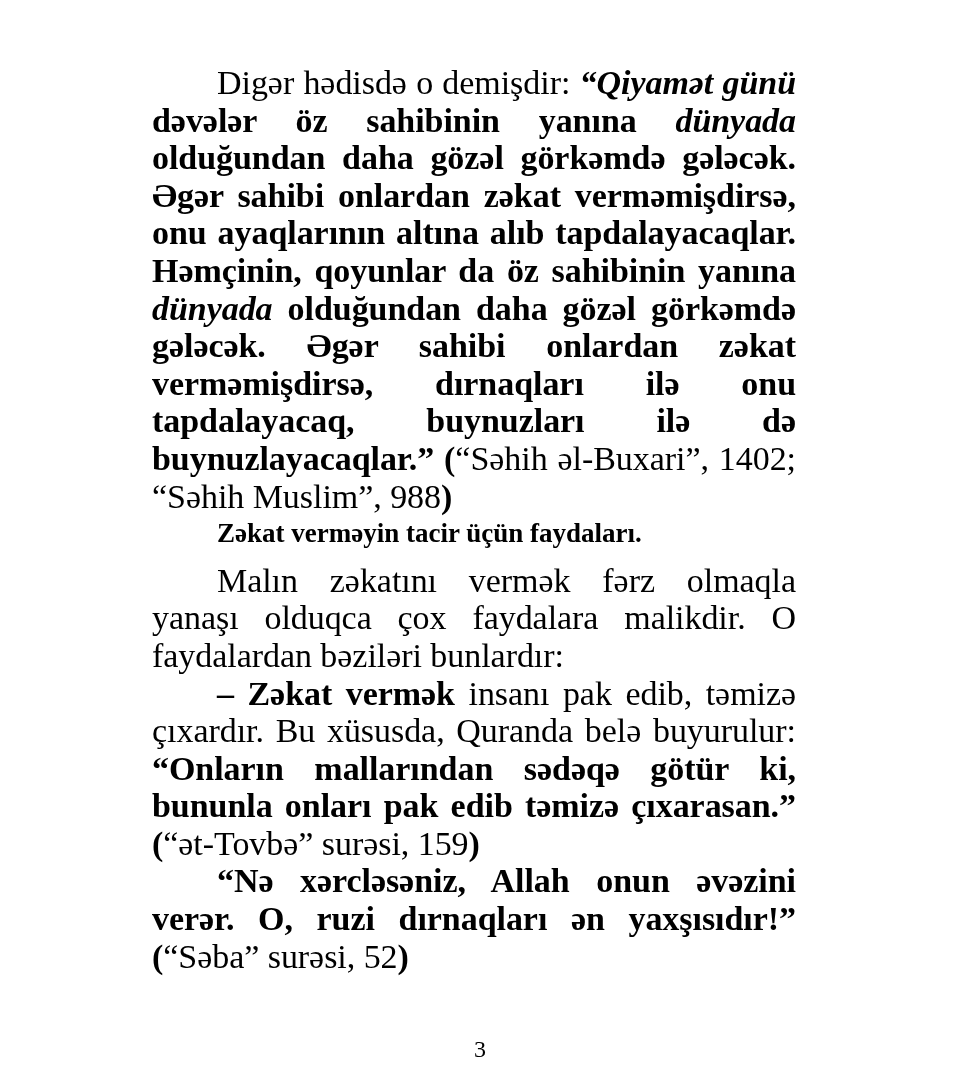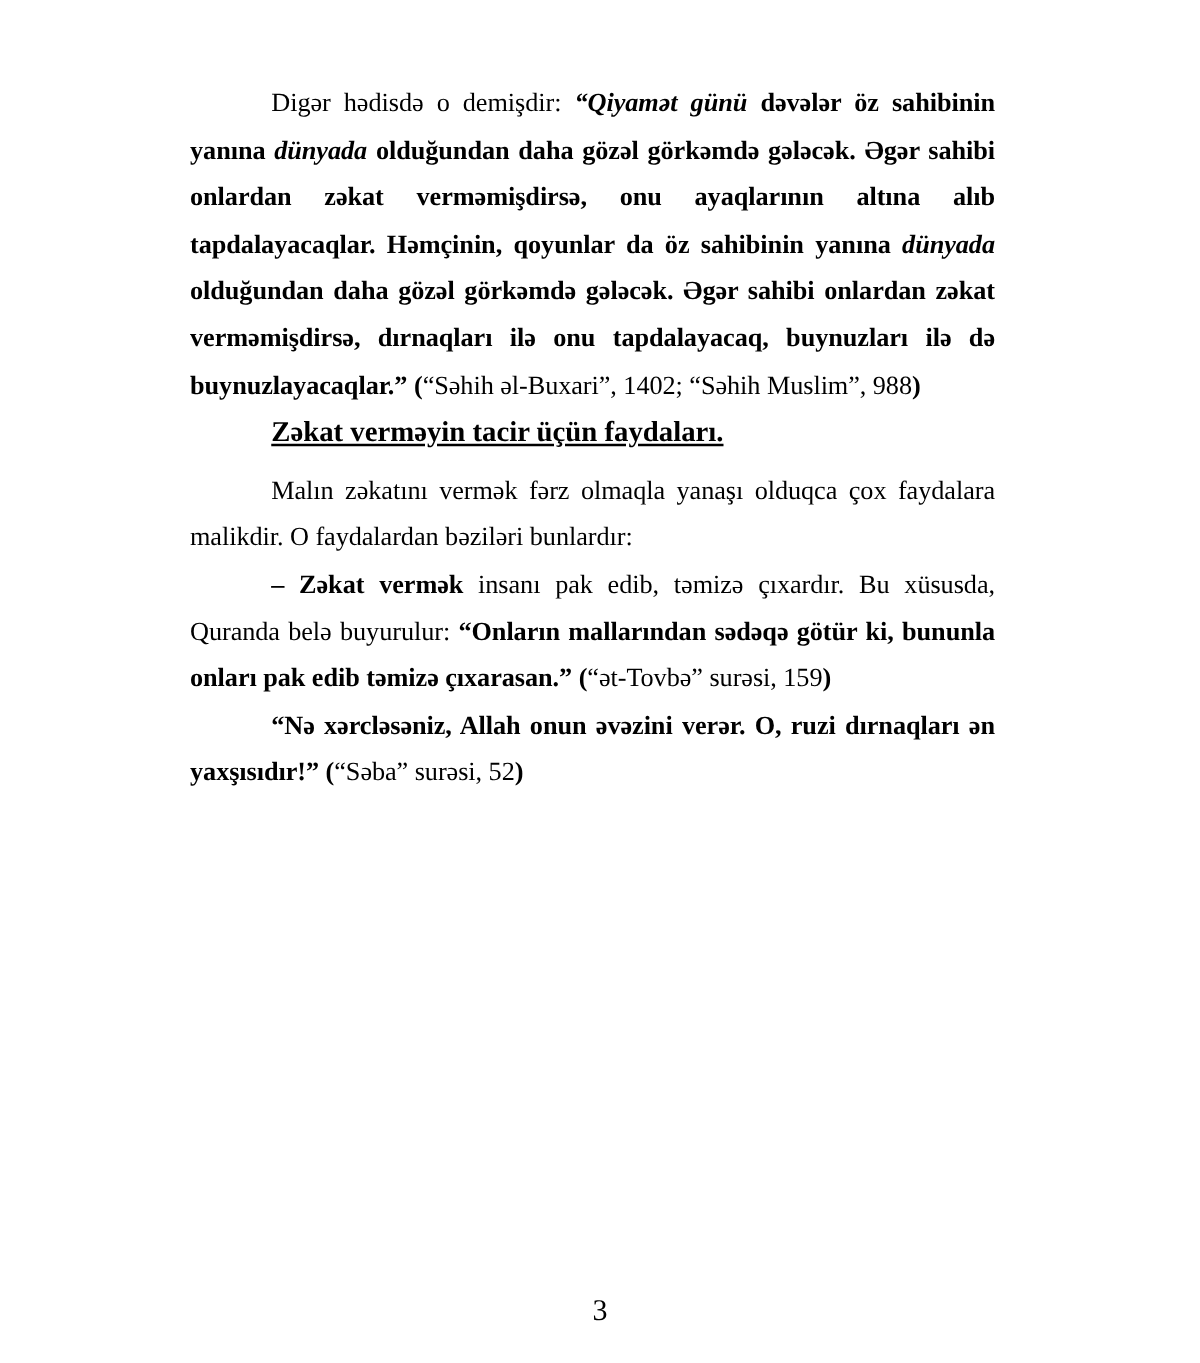--- a/index.html
+++ b/index.html
@@ -31,21 +31,21 @@
     left: 152px;
     top: 64px;
     width: 644px;
   }
 
   p.para {
     margin: 0;
     padding: 0;
     text-align: justify;
     text-justify: inter-word;
-    font-size: 21px;
+    font-size: 34px;
     line-height: 37.6px;
     letter-spacing: -0.05px;
     word-spacing: 0px;
     hyphens: none;
   }
 
   p.para.indent {
     text-indent: 65px;
   }
 
@@ -61,25 +61,24 @@
   .bi  { font-weight: 700; font-style: italic; }
   .reg { font-weight: 400; }
 
   
   .cite { font-weight: 400; }
 
   .heading-line {
     margin: 0;
     padding: 0;
     text-indent: 65px;
-    font-size: 23px;
+    font-size: 27px;
     line-height: 37.6px;
     font-weight: 700;
     text-align: left;
-    text-decoration: underline;
   }
 
   .page-number {
     position: absolute;
     left: 0;
     top: 1035px;
     width: 960px;
     text-align: center;
     font-size: 24px;
     line-height: 28px;

